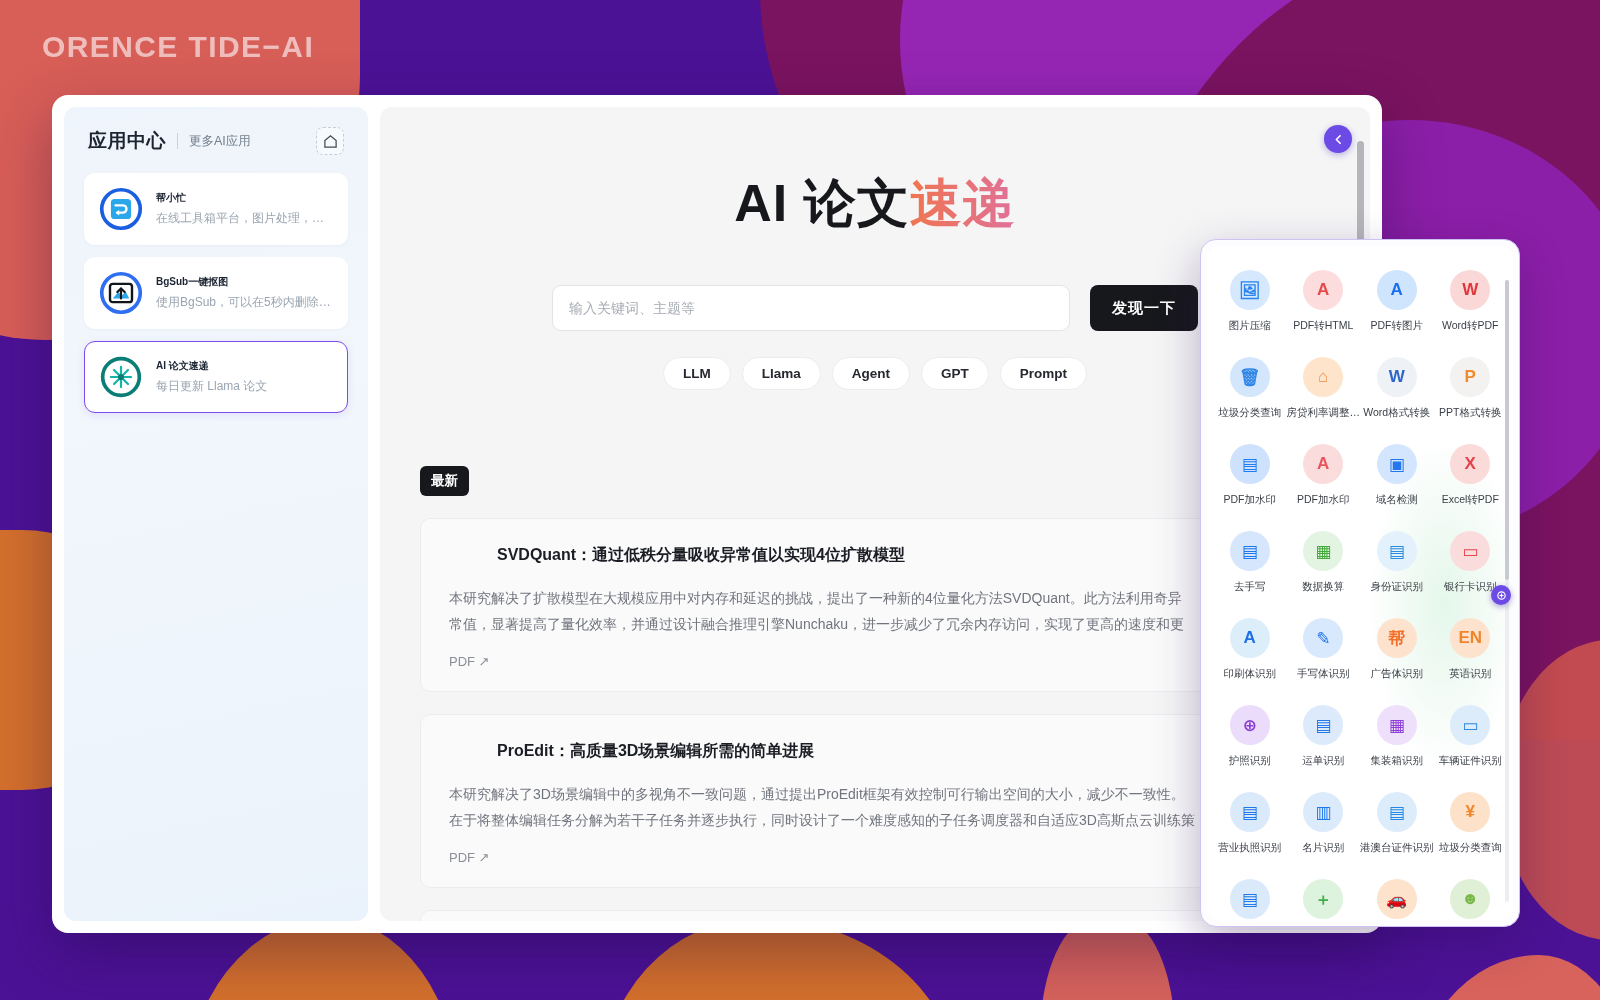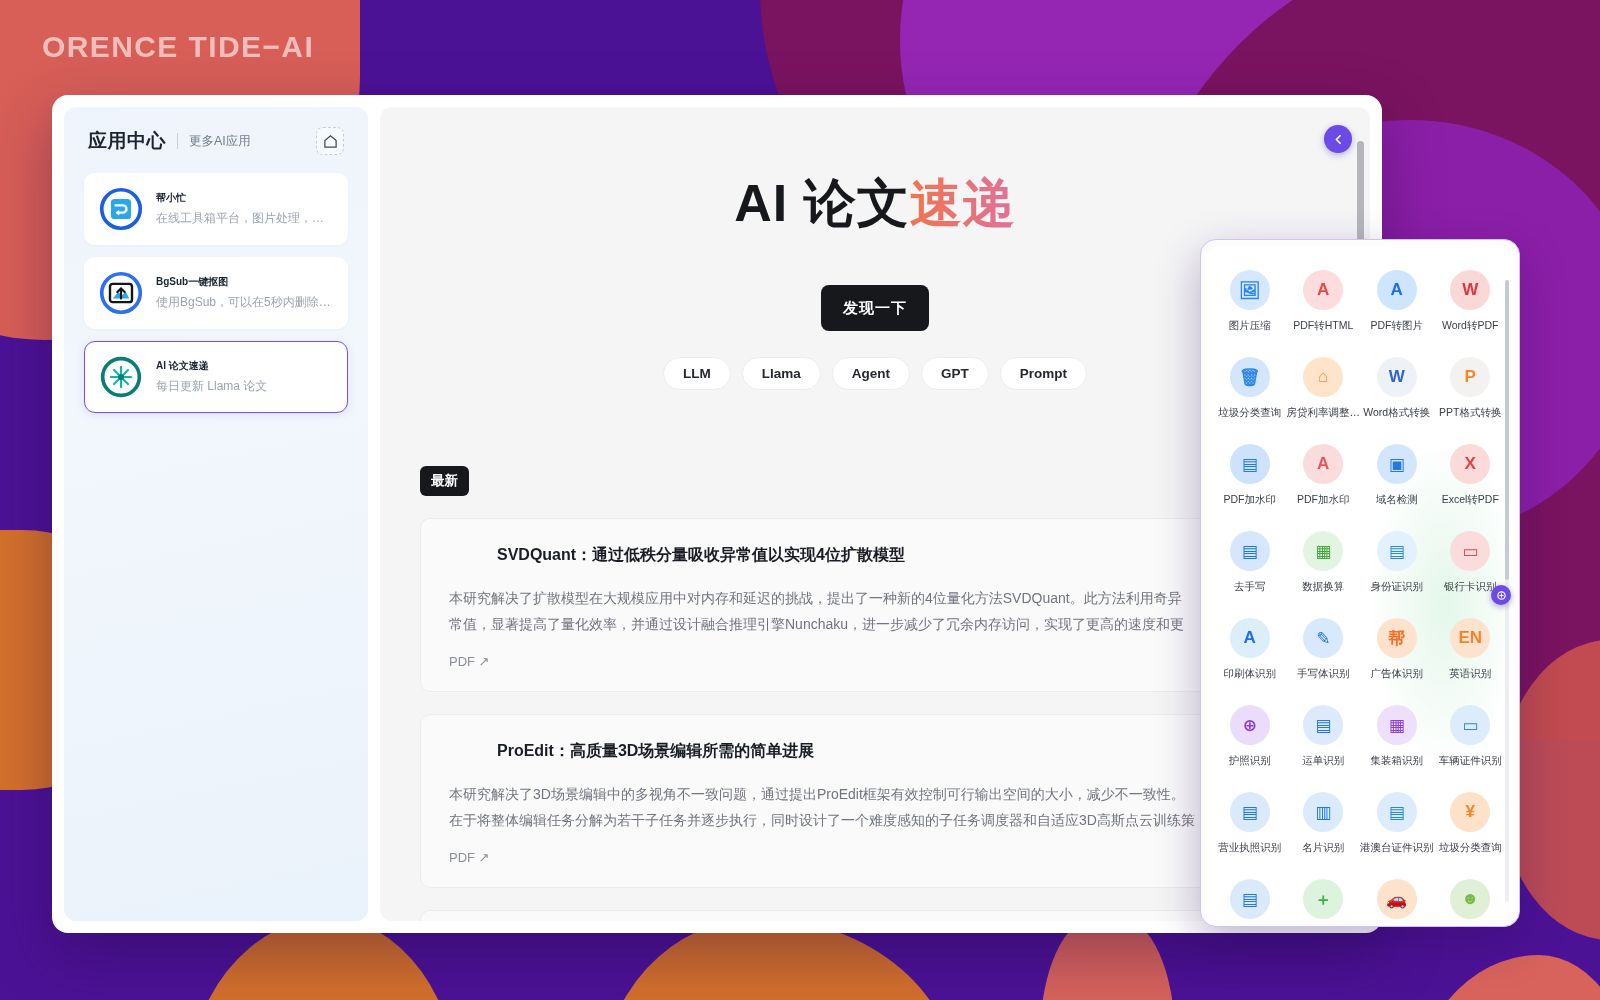--- a/index.html
+++ b/index.html
@@ -463,20 +463,21 @@
       </svg>
     </div>
     <div class="content-track">
       <div class="content-thumb"></div>
     </div>
 
     <div class="content-scroll">
       <h1 class="hero-title"><span>AI 论文</span><span class="grad">速递</span></h1>
 
       <div class="search-row">
+        <input class="search-box" placeholder="输入关键词、主题等" style="">
         <button class="discover-btn">发现一下</button>
       </div>
 
       <div class="tag-row">
         <div class="tag">LLM</div>
         <div class="tag">Llama</div>
         <div class="tag">Agent</div>
         <div class="tag">GPT</div>
         <div class="tag">Prompt</div>
       </div>

